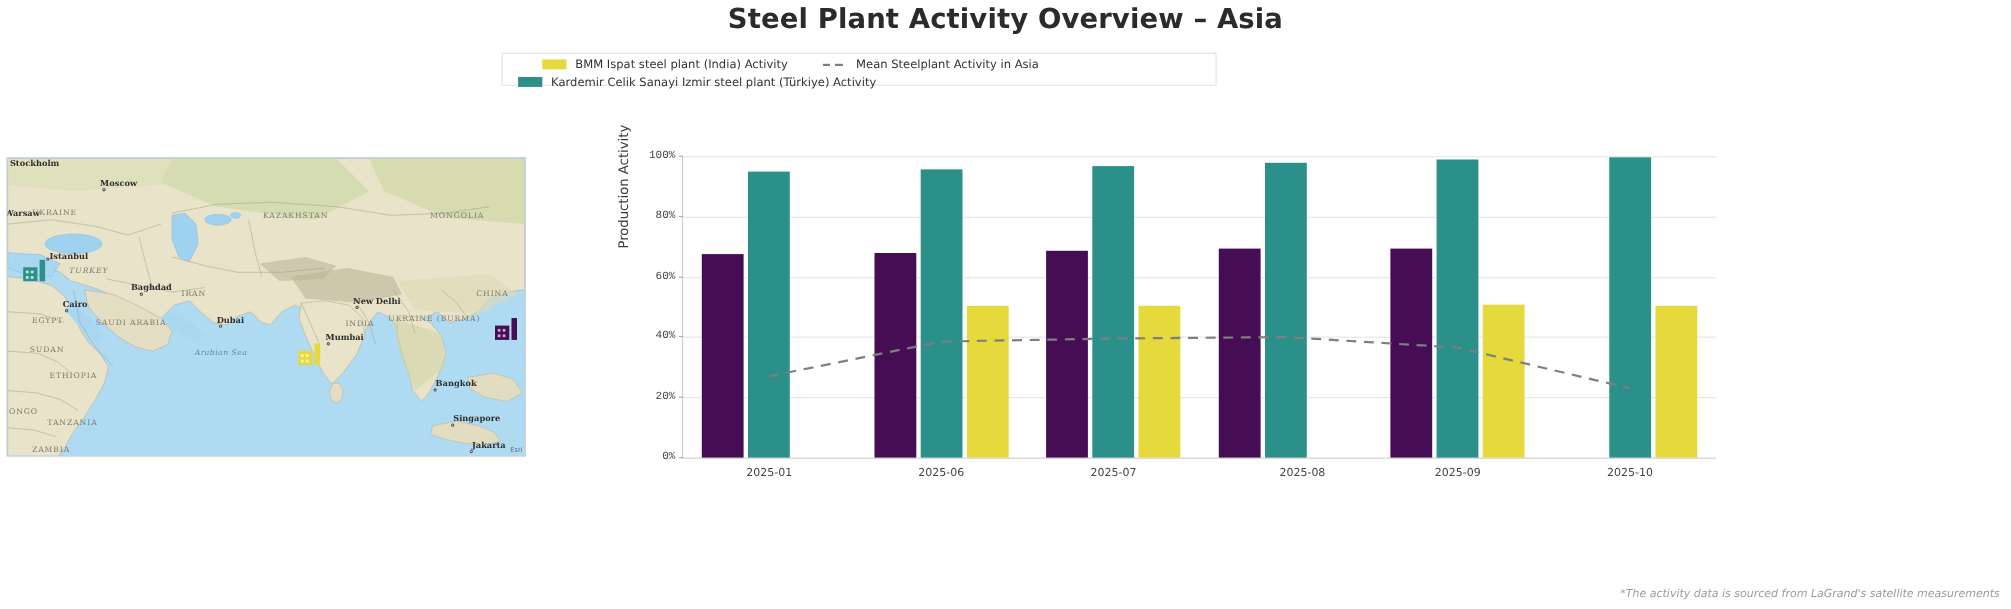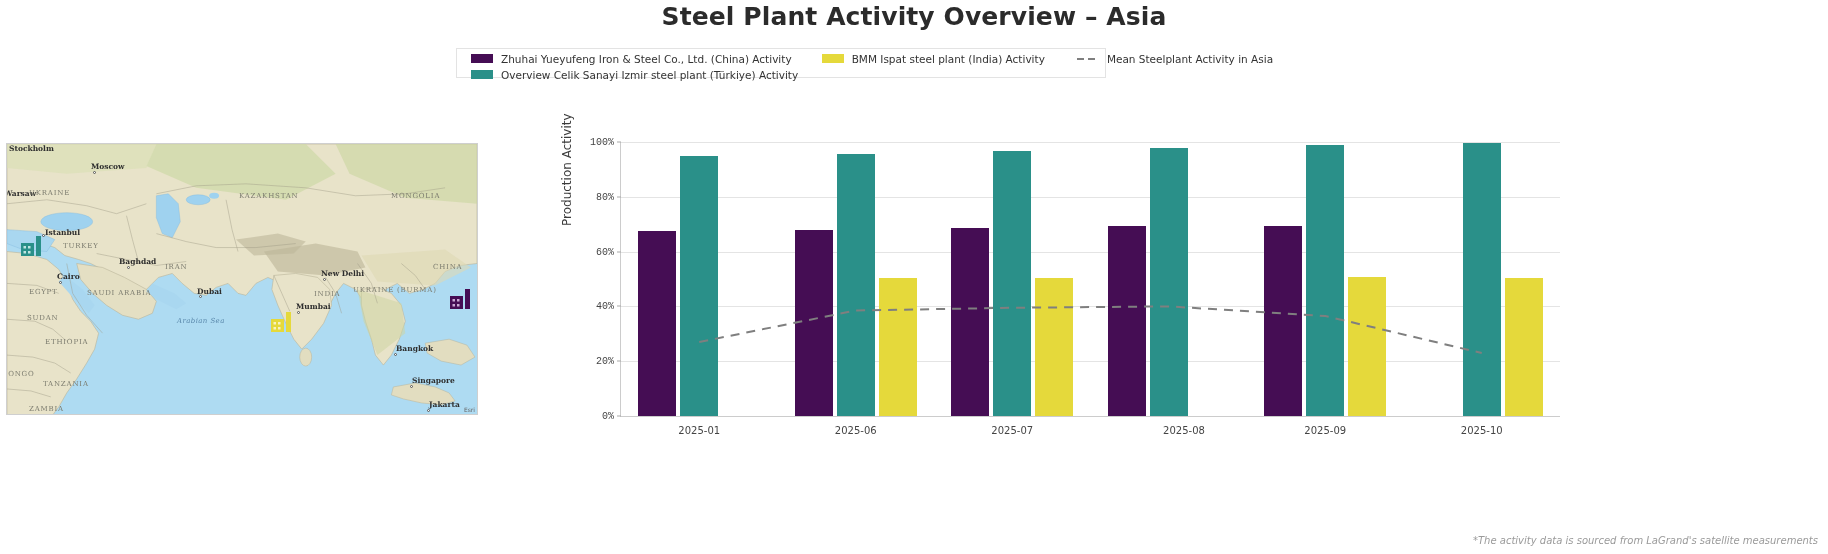--- a/index.html
+++ b/index.html
@@ -133,37 +133,33 @@
 </style>
 </head>
 <body>
 
 <div id="root">
 
   <div class="page-title">Steel Plant Activity Overview – Asia</div>
 
   <div class="legend-box">
     <div class="legend-row">
-      <div class="legend-entry le-1">
-        <span class="legend-swatch" style="background:#450d54"></span>
-        <span class="legend-label">Zhuhai Yueyufeng Iron &amp; Steel Co., Ltd. (China) Activity</span>
-      </div>
       <div class="legend-entry le-2">
         <span class="legend-swatch" style="background:#e5d93b"></span>
         <span class="legend-label">BMM Ispat steel plant (India) Activity</span>
       </div>
       <div class="legend-entry le-3">
         <span class="legend-line"></span>
         <span class="legend-label">Mean Steelplant Activity in Asia</span>
       </div>
     </div>
     <div class="legend-row legend-row2">
       <div class="legend-entry">
         <span class="legend-swatch" style="background:#2a9089"></span>
-        <span class="legend-label">Overview Celik Sanayi Izmir steel plant (Türkiye) Activity</span>
+        <span class="legend-label">Kardemir Celik Sanayi Izmir steel plant (Türkiye) Activity</span>
       </div>
     </div>
   </div>
 
   <div class="map-wrap">
     <svg class="map-canvas" viewBox="0 0 472 272" preserveAspectRatio="none">
       <rect x="0" y="0" width="472" height="272" fill="#aedbf2"></rect>
 
       <path fill="#e8e3c9" stroke="#b9b49a" stroke-width="0.6" d="M0,0 L472,0 L472,120 L455,122 L440,128 L430,140 L418,146 L404,150
            L392,140 L380,146 L372,160 L358,158 L350,146 L338,140 L330,150
@@ -249,21 +245,21 @@
     <div class="map-label city-label" style="left:389px;top:200px;">Bangkok</div>
     <div class="city-dot" style="left:387px;top:209px;"></div>
     <div class="map-label city-label" style="left:405px;top:232px;">Singapore</div>
     <div class="city-dot" style="left:403px;top:241px;"></div>
     <div class="map-label city-label" style="left:422px;top:256px;">Jakarta</div>
     <div class="city-dot" style="left:420px;top:265px;"></div>
 
     <div class="map-label country-label" style="left:22px;top:45px;">UKRAINE</div>
     <div class="map-label country-label" style="left:232px;top:48px;">KAZAKHSTAN</div>
     <div class="map-label country-label" style="left:384px;top:48px;">MONGOLIA</div>
-    <div class="map-label country-label" style="left:56px;top:98px;">TURKEY</div>
+    <div class="map-label country-label" style="left:56px;top:98px;font-style:italic;">TURKEY</div>
     <div class="map-label country-label" style="left:158px;top:119px;">IRAN</div>
     <div class="map-label country-label" style="left:390px;top:119px;margin-left:36px;">CHINA</div>
     <div class="map-label country-label" style="left:22px;top:144px;">EGYPT</div>
     <div class="map-label country-label" style="left:80px;top:145px;">SAUDI ARABIA</div>
     <div class="map-label country-label" style="left:307px;top:146px;">INDIA</div>
     <div class="map-label country-label" style="left:346px;top:142px;">UKRAINE (BURMA)</div>
     <div class="map-label country-label" style="left:20px;top:170px;">SUDAN</div>
     <div class="map-label country-label" style="left:38px;top:194px;">ETHIOPIA</div>
     <div class="map-label country-label" style="left:-5px;top:226px;">CONGO</div>
     <div class="map-label country-label" style="left:36px;top:236px;">TANZANIA</div>

